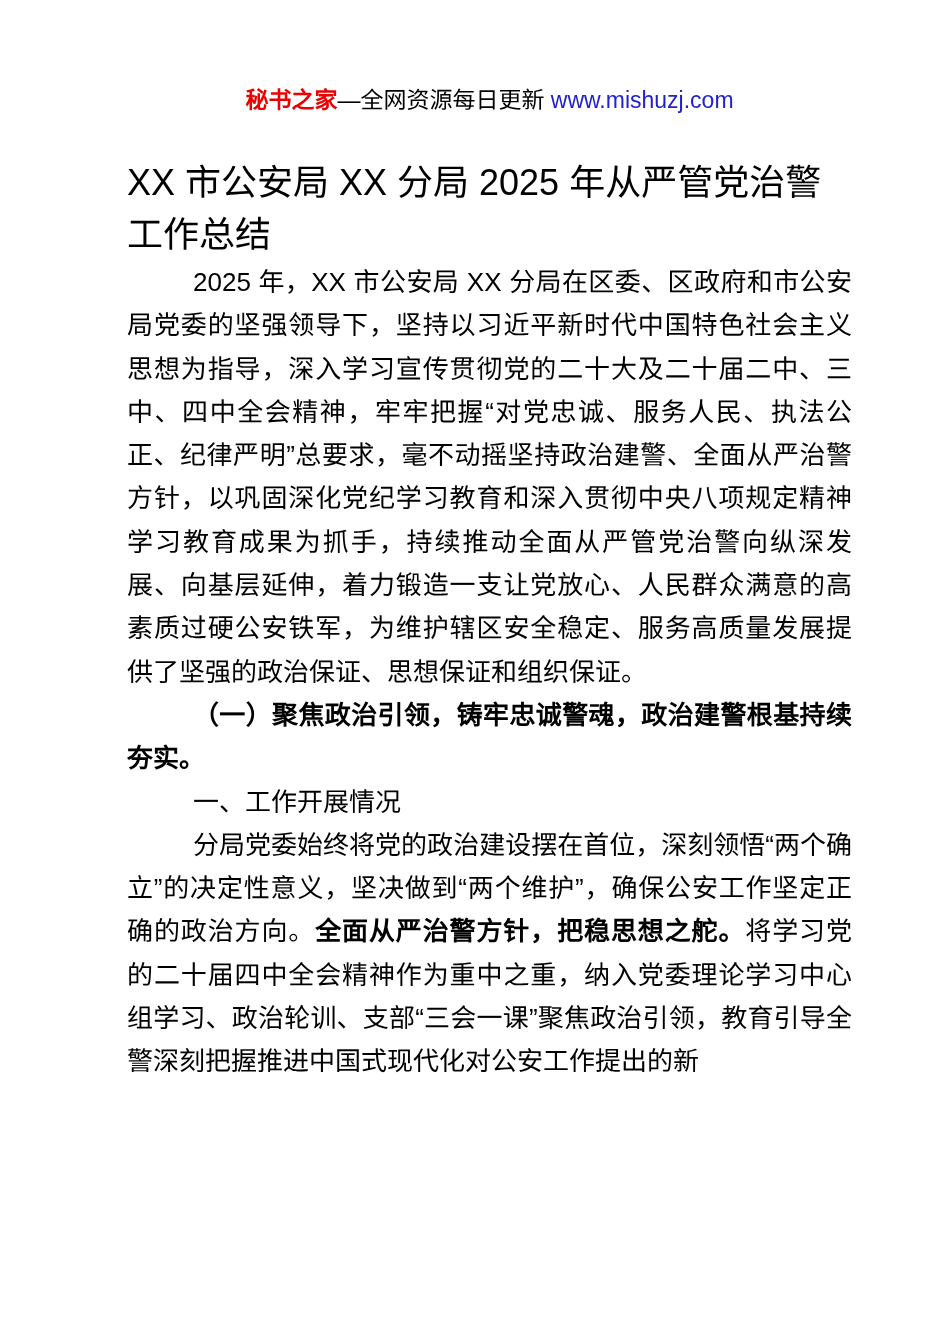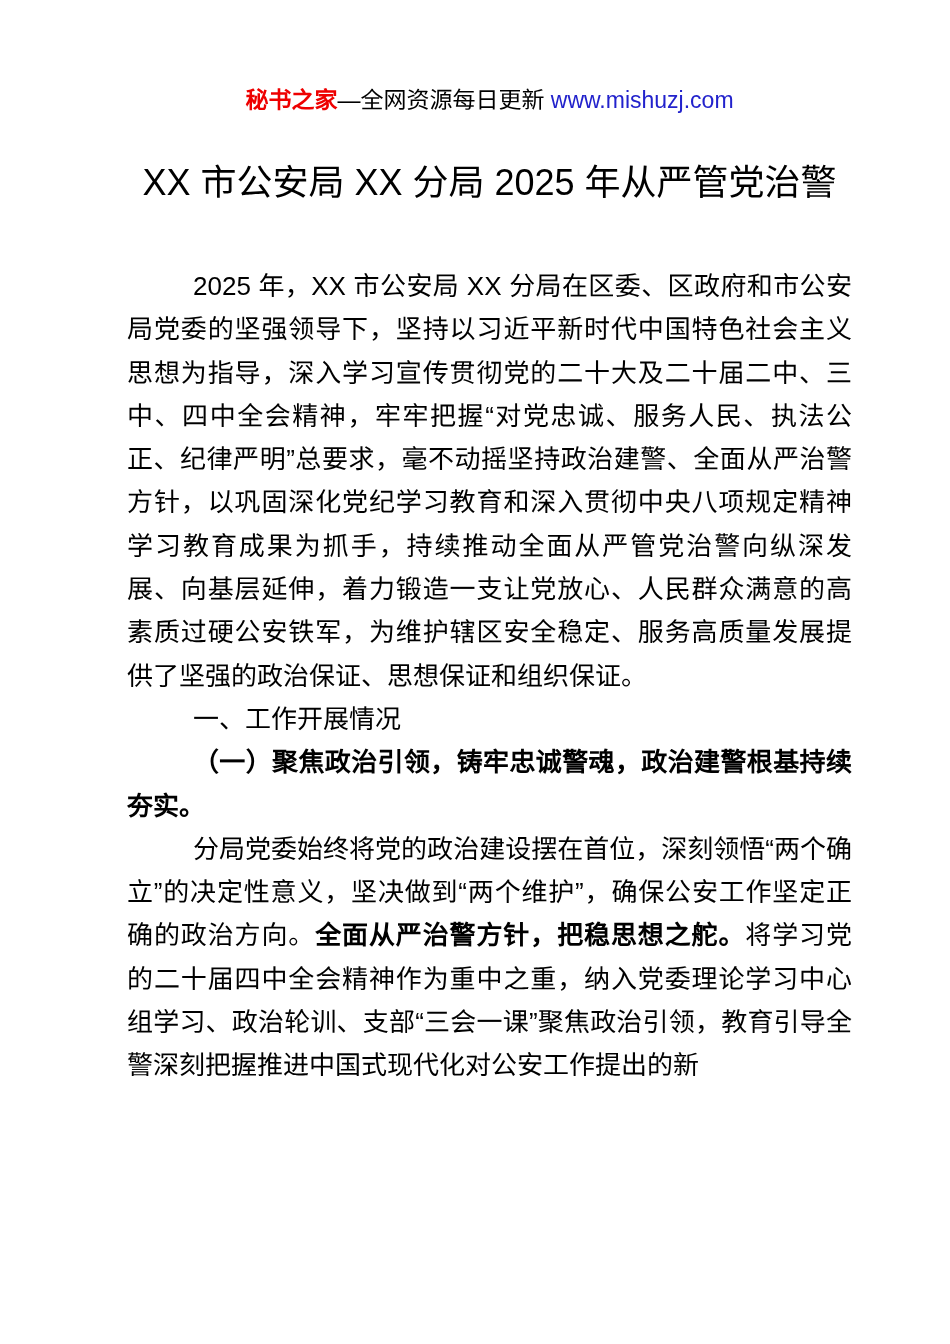--- a/index.html
+++ b/index.html
@@ -30,25 +30,24 @@
   }
   .header-url {
     text-decoration: none;
   }
   
   .doc-title {
     margin: 42px 0 0 0;
     font-size: 36px;
     line-height: 52px;
     font-weight: 400;
-    text-align: center;
+    text-align: left;
   }
   
   .doc-body {
-    margin-top: 56px;
     font-size: 26px;
     line-height: 43.3px;
     text-align: justify;
     text-justify: inter-character;
   }
   .para {
     margin: 0;
     text-indent: 66px;
     word-break: break-all;
   }
@@ -63,22 +62,23 @@
 <body>
 
 <div class="page">
 
   <div class="header-line">
     <span class="site-name" style="color: rgb(238, 0, 0);">秘书之家</span><span>—全网资源每日更新 </span><a class="header-url" href="#" style="color: rgb(34, 34, 204);">www.mishuzj.com</a>
   </div>
 
   <h1 class="doc-title">
       <div>XX 市公安局 XX 分局 2025 年从严管党治警</div>
+      <div>工作总结</div>
     </h1>
 
   <div class="doc-body">
       <p class="para body"><span>2025 年，XX 市公安局 XX 分局在区委、区政府和市公安局党委的坚强领导下，坚持以习近平新时代中国特色社会主义思想为指导，深入学习宣传贯彻党的二十大及二十届二中、三中、四中全会精神，牢牢把握“对党忠诚、服务人民、执法公正、纪律严明”总要求，毫不动摇坚持政治建警、全面从严治警方针，以巩固深化党纪学习教育和深入贯彻中央八项规定精神学习教育成果为抓手，持续推动全面从严管党治警向纵深发展、向基层延伸，着力锻造一支让党放心、人民群众满意的高素质过硬公安铁军，为维护辖区安全稳定、服务高质量发展提供了坚强的政治保证、思想保证和组织保证。</span></p>
+      <p class="para heading2"><span class="b">（一）聚焦政治引领，铸牢忠诚警魂，政治建警根基持续夯实。</span></p>
       <p class="para heading1"><span>一、工作开展情况</span></p>
-      <p class="para heading2"><span class="b">（一）聚焦政治引领，铸牢忠诚警魂，政治建警根基持续夯实。</span></p>
       <p class="para body"><span>分局党委始终将党的政治建设摆在首位，深刻领悟“两个确立”的决定性意义，坚决做到“两个维护”，确保公安工作坚定正确的政治方向。</span><span class="b">全面从严治警方针，把稳思想之舵。</span><span>将学习党的二十届四中全会精神作为重中之重，纳入党委理论学习中心组学习、政治轮训、支部“三会一课”聚焦政治引领，教育引导全警深刻把握推进中国式现代化对公安工作提出的新</span></p>
     </div>
 
 </div>
 
 </body></html>

